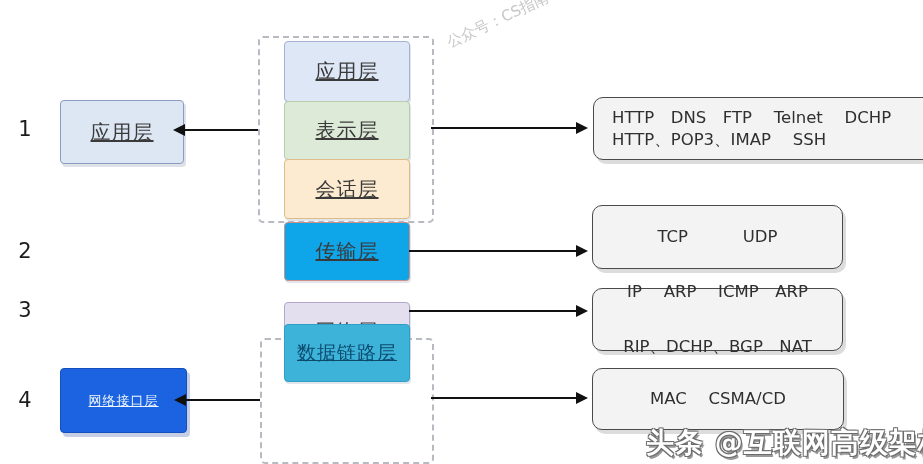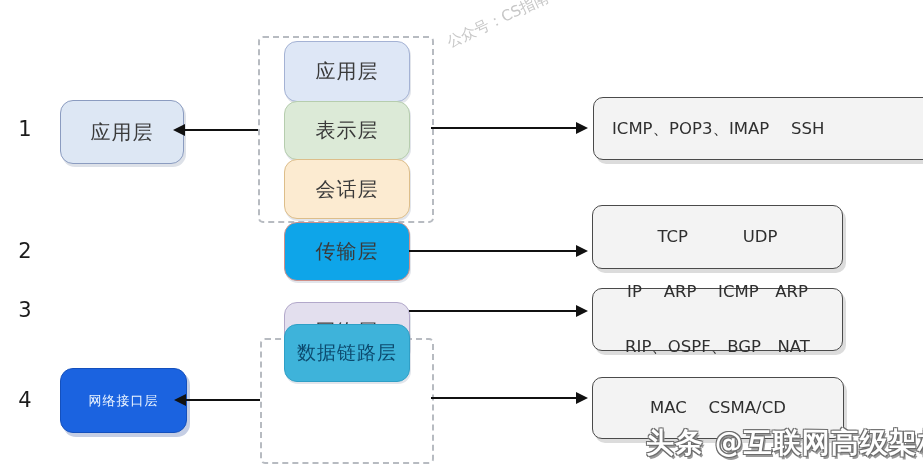--- a/index.html
+++ b/index.html
@@ -5,22 +5,22 @@
   html,body{margin:0;padding:0;}
   body{background:#ffffff;font-family:"DejaVu Sans","Liberation Sans",sans-serif;}
   .canvas{position:relative;width:923px;height:464px;background:#ffffff;overflow:hidden;}
 
   
   .row-num{position:absolute;left:12px;width:26px;text-align:center;
     font-size:21px;color:#1c1c1c;}
 
   
   .layer-box{position:absolute;display:flex;align-items:center;justify-content:center;
-    border-radius:13px;font-size:20px;color:#3a3a3a;letter-spacing:1px;
-    box-shadow:2px 3px 0 rgba(165,175,195,.38);}
+    border-radius:4px;font-size:20px;color:#3a3a3a;letter-spacing:1px;
+    box-shadow:2px 3px 0 rgba(165,175,195,.38);text-decoration:underline;}
 
   
   .tcpip-app{left:60px;top:100px;width:122px;height:62px;
     background:#dde7f4;border:1.6px solid #8b9cc0;}
   .tcpip-netif{left:60px;top:368px;width:125px;height:63px;
     background:#1b63e0;border:1.6px solid #1450bd;color:#eef6ff;font-size:13px;
     box-shadow:3px 4px 0 rgba(150,165,205,.55);}
 
   
   .dashed-group{position:absolute;border:2px dashed #b7bbc1;border-radius:5px;}
@@ -44,21 +44,21 @@
   .arrow.left::before{content:"";position:absolute;left:-11px;top:-5px;width:0;height:0;
     border-right:12px solid #111111;border-top:6px solid transparent;border-bottom:6px solid transparent;}
 
   
   .proto-box{position:absolute;background:#f3f3f3;border:1.6px solid #4a4a4a;border-radius:10px;
     box-shadow:3px 4px 0 #dcdcdc;color:#2f2f2f;font-size:16.5px;line-height:22px;
     display:flex;flex-direction:column;justify-content:center;}
   .proto-1{left:593px;top:97px;width:325px;height:61px;padding-left:18px;align-items:flex-start;}
   .proto-2{left:592px;top:205px;width:249px;height:62px;align-items:center;}
   .proto-3{left:592px;top:288px;width:249px;height:61px;align-items:center;gap:33px;}
-  .proto-4{left:592px;top:377px;width:250px;height:60px;align-items:center;}
+  .proto-4{left:592px;top:368px;width:250px;height:60px;align-items:center;}
 
   
   .wm-top{position:absolute;left:448px;top:34px;color:#c7c7c7;font-size:15px;
     transform:rotate(-25deg);transform-origin:left center;white-space:nowrap;}
   .wm-bottom{position:absolute;left:646px;top:424px;font-size:28px;font-weight:bold;
     color:#ffffff;white-space:nowrap;letter-spacing:1px;
     text-shadow:-1px -1px 0 #6c6c6c,1px -1px 0 #6c6c6c,-1px 1px 0 #6c6c6c,
                  1px 1px 0 #6c6c6c,2px 3px 0 #9a9a9a;}
 </style>
 </head>
@@ -86,28 +86,29 @@
 
   <div class="arrow left" style="left:184px;top:129px;width:74px"></div>
   <div class="arrow left" style="left:185px;top:399px;width:75px"></div>
 
   <div class="arrow right" style="left:431px;top:127px;width:146px"></div>
   <div class="arrow right" style="left:409px;top:250px;width:168px"></div>
   <div class="arrow right" style="left:409px;top:310px;width:168px"></div>
   <div class="arrow right" style="left:431px;top:397px;width:146px"></div>
 
   <div class="proto-box proto-1">
-    <div>ICMP、POP3、IMAP　 SSH</div>
+    <div>HTTP　DNS　FTP　 Telnet　 DCHP</div>
+    <div>HTTP、POP3、IMAP　 SSH</div>
   </div>
   <div class="proto-box proto-2">
     <div>TCP　　　 UDP</div>
   </div>
   <div class="proto-box proto-3">
     <div>IP　 ARP　 ICMP　ARP</div>
-    <div>RIP、OSPF、BGP　NAT</div>
+    <div>RIP、DCHP、BGP　NAT</div>
   </div>
   <div class="proto-box proto-4">
     <div>MAC　 CSMA/CD</div>
   </div>
 
   <div class="wm-top">公众号：CS指南</div>
   <div class="wm-bottom">头条 @互联网高级架构师</div>
 
 </div>
 

